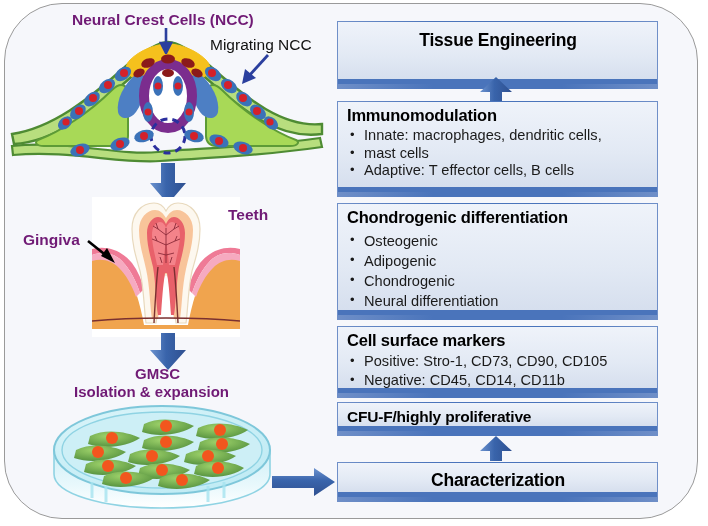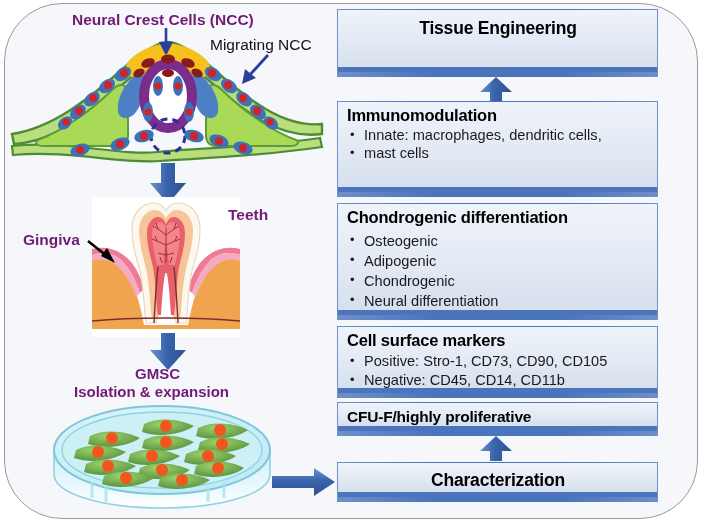--- a/index.html
+++ b/index.html
@@ -400,21 +400,21 @@
     <defs>
       <linearGradient id="gC" x1="0" y1="0" x2="0" y2="1">
         <stop offset="0%" stop-color="#6d93cf"></stop>
           <stop offset="45%" stop-color="#3964ab"></stop>
           <stop offset="100%" stop-color="#2f5090"></stop>
       </linearGradient>
     </defs>
     <path d="M0,10 L42,10 L42,2 L63,16 L42,30 L42,22 L0,22 Z" fill="url(#gC)"></path>
   </svg>
 
-  <div class="box" style="left:337px; top:9px; width:321px; height:68px;">
+  <div class="box" style="left:337px; top:21px; width:321px; height:68px;">
     <div class="box-inner">
       <div class="pad" style="top:7px;">
         <div class="box-title center" style="font-size:17.5px; line-height:23px;">Tissue Engineering</div>
       </div>
     </div>
   </div>
 
   <svg class="uparrow" style="left:478px;top:77px;" width="36" height="26" viewBox="0 0 36 26">
     <defs>
       <linearGradient id="gD" x1="0" y1="0" x2="1" y2="0">
@@ -426,20 +426,21 @@
     <path d="M18,0 L34,15 L24,15 L24,25 L12,25 L12,15 L2,15 Z" fill="url(#gD)"></path>
   </svg>
 
   <div class="box" style="left:337px; top:101px; width:321px; height:96px;">
     <div class="box-inner">
       <div class="pad" style="top:4px;">
         <div class="box-title">Immunomodulation</div>
         <ul class="bullets">
           <li>Innate: macrophages, dendritic cells,</li>
           <li style="padding-left:17px;">mast cells</li>
+          <li>Adaptive: T effector cells, B cells</li>
         </ul>
       </div>
     </div>
   </div>
 
   <div class="box" style="left:337px; top:203px; width:321px; height:117px;">
     <div class="box-inner">
       <div class="pad" style="top:4px;">
         <div class="box-title">Chondrogenic differentiation</div>
         <ul class="bullets" style="margin-top:4px;">

